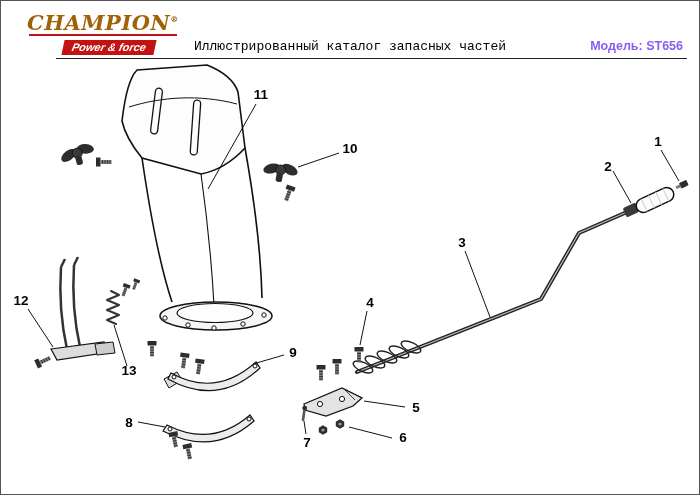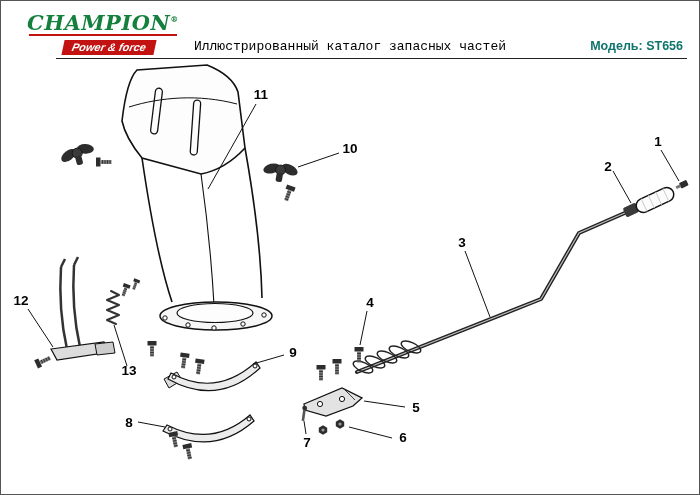--- a/index.html
+++ b/index.html
@@ -5,36 +5,36 @@
   html,body{margin:0;padding:0;background:#e9e9e9;}
   .page{
     width:700px;height:495px;position:relative;margin:0 auto;
     background:#ffffff;border:1px solid #555;box-sizing:border-box;
     font-family:"Liberation Sans",sans-serif;overflow:hidden;
   }
   
   .logo{position:absolute;left:26px;top:7px;width:160px;}
   .brand{
     font-family:"DejaVu Serif",serif;font-style:italic;font-weight:bold;
-    font-size:21px;line-height:22px;color:#15803d;white-space:nowrap;letter-spacing:.5px;
+    font-size:21px;line-height:22px;color:#a16207;white-space:nowrap;letter-spacing:.5px;
   }
   .brand sup{font-size:8px;vertical-align:super;}
   .brand-underline{height:2px;background:#c21212;width:148px;margin:0 0 1px 2px;}
   .banner{
     display:inline-block;margin-left:36px;background:#c21212;color:#fff;
     font-style:italic;font-weight:bold;font-size:11px;line-height:14px;
     padding:0 9px 1px;transform:skewX(-12deg);
   }
   .banner span{display:inline-block;transform:skewX(0deg);}
   .title{
     position:absolute;left:0;width:100%;top:38px;text-align:center;
     font-size:13px;color:#000;font-family:Liberation Mono, monospace;
   }
   .model{
-    position:absolute;right:16px;top:38px;font-size:12.5px;font-weight:bold;color:#0f766e;
+    position:absolute;right:16px;top:38px;font-size:12.5px;font-weight:bold;color:#8b5cf6;
   }
   .rule{position:absolute;left:55px;right:12px;top:57px;border-top:1.5px solid #222;}
   
   .diagram{position:absolute;left:0;top:60px;width:700px;height:435px;}
   text.callout{
     font-family:"Liberation Sans",sans-serif;font-size:13.5px;font-weight:bold;fill:#000;
   }
   line.leader{stroke:#111;stroke-width:1;}
 </style>
 </head>

